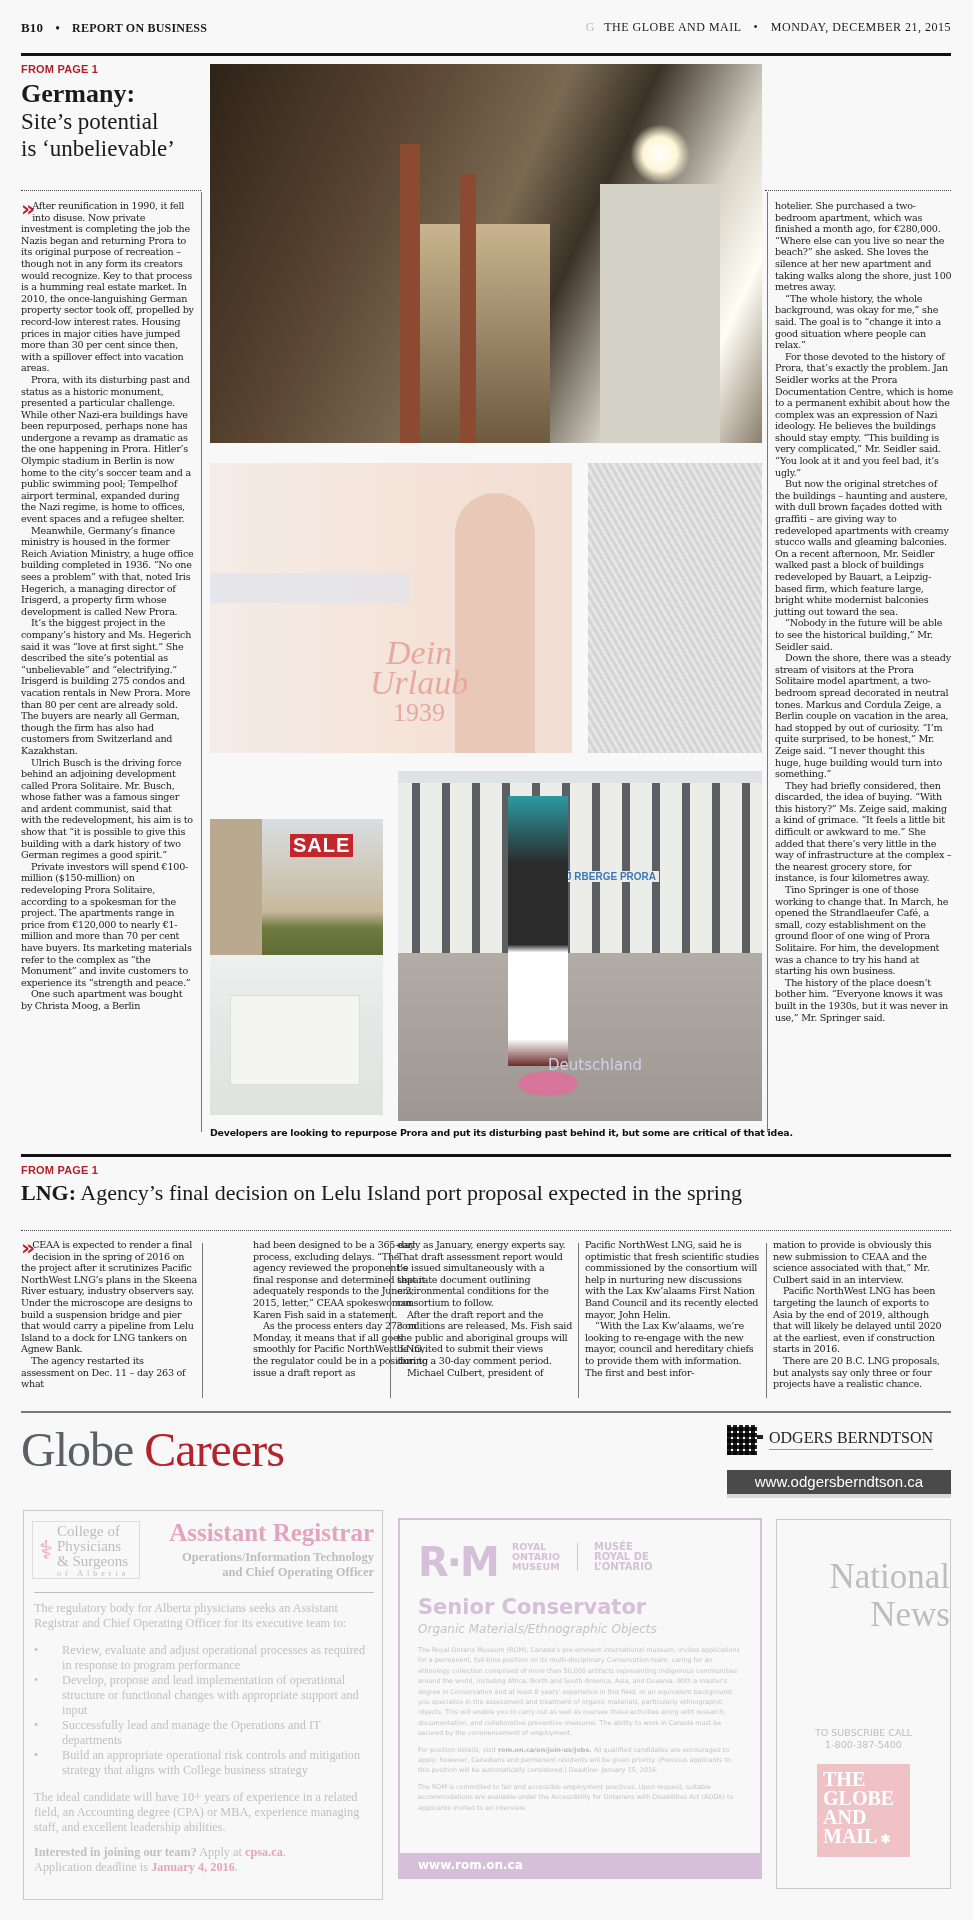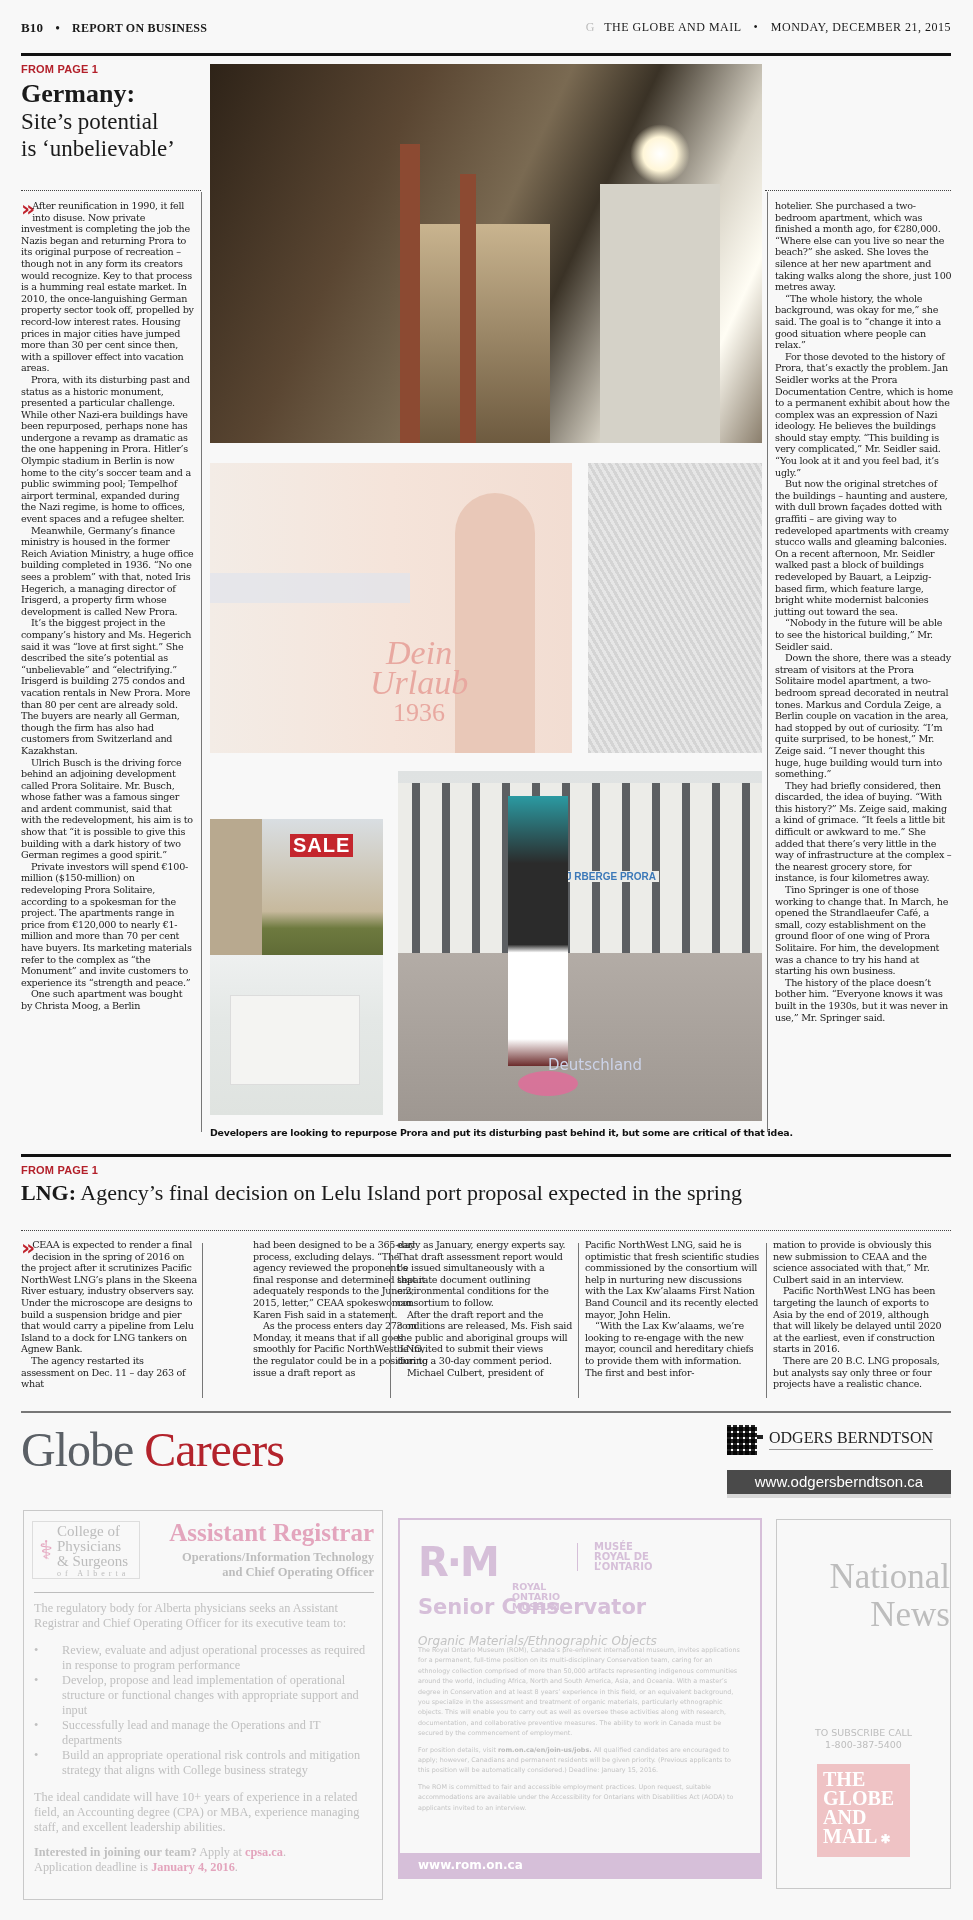--- a/index.html
+++ b/index.html
@@ -87,21 +87,21 @@
   <div class="abs" style="left:390px; top:120px; width:120px; height:259px; background:#d5d2c8;"></div>
   <div class="abs" style="left:420px; top:60px; width:60px; height:60px; border-radius:50%; background: radial-gradient(#ffffff,#fff6d8 40%,rgba(255,240,200,0) 70%);"></div>
 </div>
 
 <div class="abs photo" style="left:210px; top:463px; width:362px; height:290px; background: linear-gradient(90deg,#f3ece6 0%,#f5e4da 50%,#f2ddd2 100%);">
   <div class="abs" style="left:0; top:110px; width:200px; height:30px; background:#dfe4ec; opacity:0.7;"></div>
   <div class="abs" style="left:245px; top:30px; width:80px; height:260px; background:#e9c8b8; border-radius:40px 40px 0 0;"></div>
   <div class="abs" style="left:160px; top:175px; font-family:'Liberation Serif',serif; font-style:italic; color:#e8a8a0; font-size:34px; line-height:30px; text-align:center;">
     <div>Dein</div>
     <div>Urlaub</div>
-    <div style="font-style:normal;font-size:26px;">1936</div>
+    <div style="font-style:normal;font-size:26px;">1939</div>
   </div>
 </div>
 <div class="abs photo" style="left:588px; top:463px; width:174px; height:290px; background: repeating-linear-gradient(60deg,#d4d4d4 0 3px,#e6e6e6 3px 6px);"></div>
 
 <div class="abs photo" style="left:210px; top:771px; width:173px; height:168px; background: linear-gradient(180deg,#d9dee2 0%,#c7b99d 55%,#6e7a3f 65%,#4f5a2c 100%); margin-top: 48px;">
   <div class="abs" style="left:0; top:0; width:52px; height:168px; background:#b8a98f;"></div>
   <div class="abs" style="left:80px; top:15px; font-family:'Liberation Sans',sans-serif; font-weight:bold; color:#fff; background:#c4262d; font-size:20px; padding:0 3px; letter-spacing:1px;">SALE</div>
 </div>
 <div class="abs photo" style="left:210px; top:955px; width:173px; height:160px; background: linear-gradient(180deg,#eef0f0 0%,#e4e8e6 40%,#dfe3e0 100%);">
   <div class="abs" style="left:20px; top:40px; width:130px; height:90px; background:#f4f4f2; border:1px solid #dcdcdc;"></div>
@@ -193,33 +193,33 @@
     <div>The ideal candidate will have 10+ years of experience in a related field, an Accounting degree (CPA) or MBA, experience managing staff, and excellent leadership abilities.</div>
     <div style="margin-top:10px;">
       <b>Interested in joining our team?</b><span> Apply at </span><b style="color:#e3a5bd;">cpsa.ca</b>.
     </div>
     <div><span>Application deadline is </span><b style="color:#e3a5bd;">January 4, 2016</b>.</div>
   </div>
 </div>
 
 <div class="abs" style="left:398px; top:1518px; width:364px; height:361px; border:2px solid #d6bfd9; background:#f8f8f8;">
   <div class="abs" style="left:18px; top:22px; font-family:'DejaVu Sans',sans-serif; font-weight:bold; font-size:40px; color:#d6bfd9; letter-spacing:-2px; line-height:40px;">R·M</div>
-  <div class="abs" id="rom-en" style="left:112px; top:22px; font-family:'DejaVu Sans',sans-serif; font-weight:bold; font-size:9.5px; color:#d6bfd9; line-height:10px;margin-top:40px;">
+  <div class="abs" id="rom-en" style="left:112px; top:22px; font-family:'DejaVu Sans',sans-serif; font-weight:bold; font-size:9.5px; color:#d6bfd9; line-height:10px;">
       <div>ROYAL</div>
       <div>ONTARIO</div>
       <div>MUSEUM</div>
     </div>
   <div class="abs" style="left:177px; top:23px; width:1px; height:28px; background:#d6bfd9;"></div>
   <div class="abs" id="rom-fr" style="left:194px; top:22px; font-family:'DejaVu Sans',sans-serif; font-weight:bold; font-size:10px; color:#d6bfd9; line-height:10px;">
       <div>MUSÉE</div>
       <div>ROYAL DE</div>
       <div>L’ONTARIO</div>
     </div>
   <div class="abs" style="left:18px; top:75px; font-family:'DejaVu Sans',sans-serif; font-weight:bold; font-size:21px; color:#d6bfd9;">Senior Conservator</div>
-  <div class="abs" style="left:18px; top:102px; font-family:'DejaVu Sans',sans-serif; font-style:italic; font-size:12px; color:#c4c4c4;margin-top:12px;">Organic Materials/Ethnographic Objects</div>
+  <div class="abs" style="left:18px; top:102px; font-family:'DejaVu Sans',sans-serif; font-style:italic; font-size:12px; color:#c4c4c4;">Organic Materials/Ethnographic Objects</div>
   <div class="abs" style="left:18px; top:125px; width:326px; font-family:'DejaVu Sans',sans-serif; font-size:6.4px; line-height:10.4px; color:#c4c4c4;">
     <div>The Royal Ontario Museum (ROM), Canada’s pre-eminent international museum, invites applications for a permanent, full-time position on its multi-disciplinary Conservation team, caring for an ethnology collection comprised of more than 50,000 artifacts representing indigenous communities around the world, including Africa, North and South America, Asia, and Oceania. With a master’s degree in Conservation and at least 8 years’ experience in this field, or an equivalent background, you specialize in the assessment and treatment of organic materials, particularly ethnographic objects. This will enable you to carry out as well as oversee these activities along with research, documentation, and collaborative preventive measures. The ability to work in Canada must be secured by the commencement of employment.</div>
     <div style="margin-top:6px;"><span>For position details, visit </span><b style="color:#b8b8b8;">rom.on.ca/en/join-us/jobs.</b><span> All qualified candidates are encouraged to apply; however, Canadians and permanent residents will be given priority. (Previous applicants to this position will be automatically considered.) Deadline: January 15, 2016.</span></div>
     <div style="margin-top:6px;">The ROM is committed to fair and accessible employment practices. Upon request, suitable accommodations are available under the Accessibility for Ontarians with Disabilities Act (AODA) to applicants invited to an interview.</div>
   </div>
   <div class="abs" style="left:0; bottom:0; width:360px; height:24px; background:#d6bfd9; color:#fff; font-family:'DejaVu Sans',sans-serif; font-weight:bold; font-size:12px; line-height:24px; padding-left:18px;">www.rom.on.ca</div>
 </div>
 
 <div class="abs ad-box" style="left:776px; top:1519px; width:175px; height:370px;">
   <div class="abs" style="left:0; top:38px; width:173px; text-align:right; font-family:'Liberation Serif',serif; font-size:35px; line-height:38px; color:#bdbdbd;">

